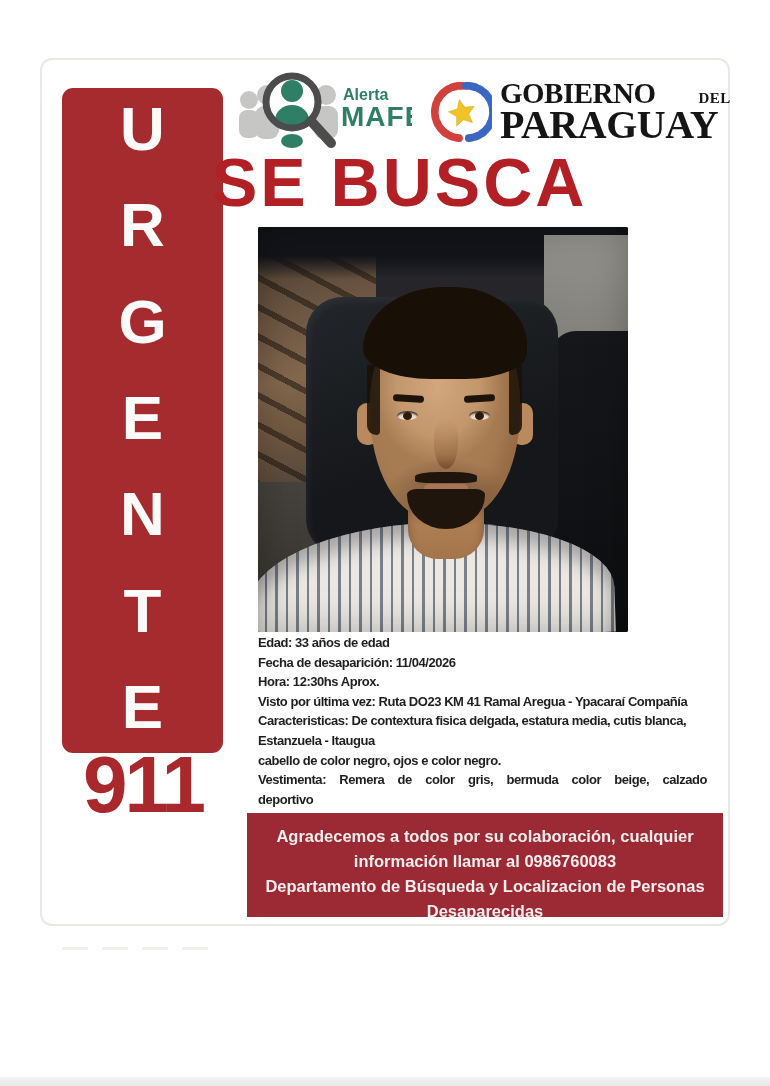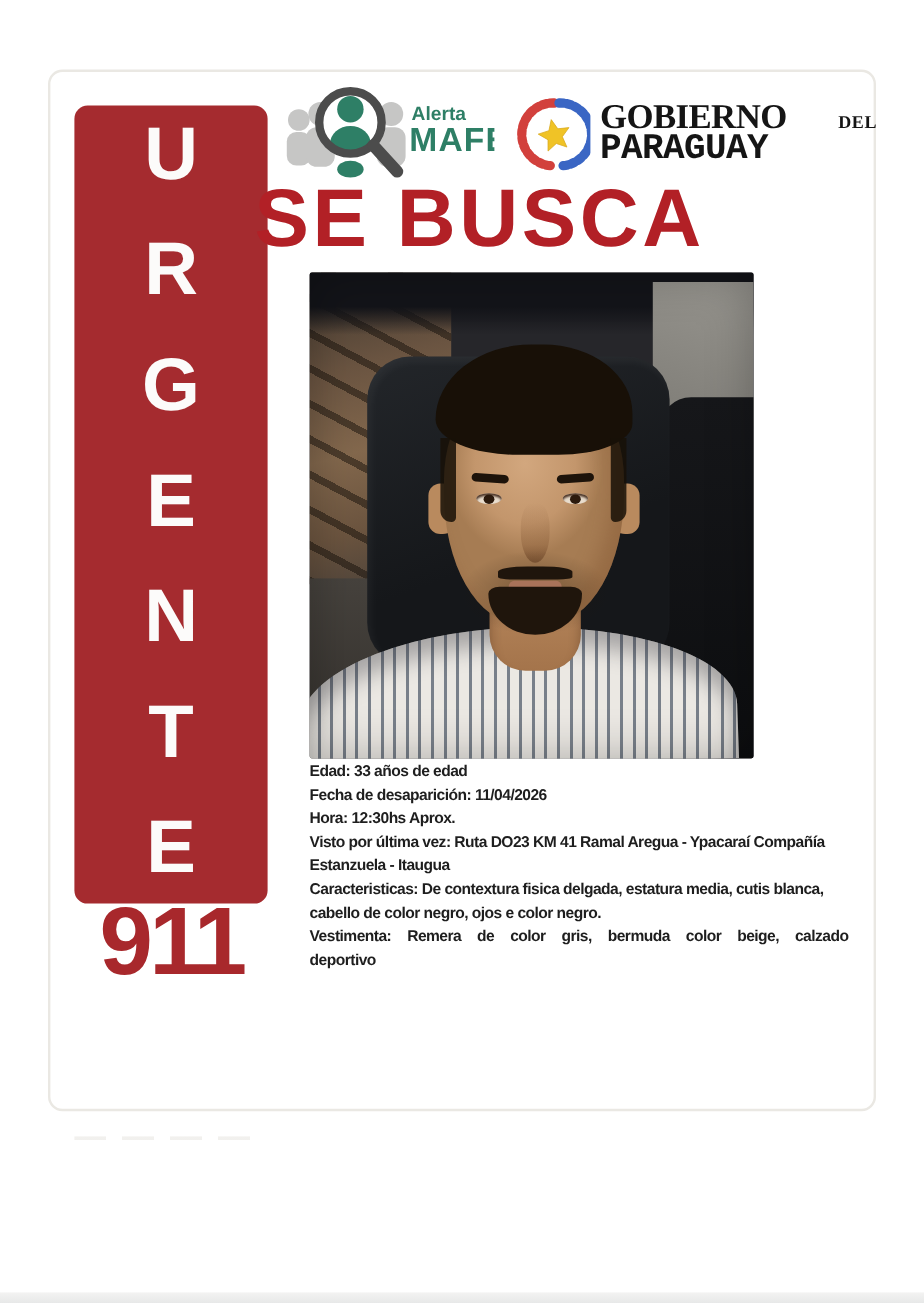--- a/index.html
+++ b/index.html
@@ -27,21 +27,21 @@
     letter-spacing:-3px;}
 
   
   .mafe-logo{position:absolute;left:234px;top:60px;width:178px;height:95px;}
   .gob-logo{position:absolute;left:430px;top:76px;width:276px;height:72px;
     display:flex;align-items:center;gap:8px;}
   .gob-emblem{width:62px;height:62px;flex:0 0 auto;}
   .gob-text{font-family:"Liberation Serif",serif;color:#151515;font-weight:bold;line-height:.92;}
   .gob-line1{font-size:29px;letter-spacing:-.5px;display:flex;align-items:baseline;gap:37px;}
   .gob-del{font-size:15px;margin-left:6px;letter-spacing:.5px;}
-  .gob-line2{font-size:30px;letter-spacing:-.5px;font-family:Liberation Mono, monospace;}
+  .gob-line2{font-size:40px;letter-spacing:-.5px;}
 
   
   .headline{position:absolute;left:212px;top:148px;width:506px;text-align:left;
     color:var(--headline-red);font-weight:bold;font-size:68px;line-height:1;
     letter-spacing:3px;}
 
   
   .photo{position:absolute;left:258px;top:227px;width:370px;height:405px;
     background:#26262a;overflow:hidden;border-radius:2px;}
   .ph-window{position:absolute;left:0;top:0;width:118px;height:260px;
@@ -217,24 +217,30 @@
     <div class="ph-lip"></div>
     <div class="ph-goatee"></div>
     <div class="ph-vignette"></div>
   </div>
 
   <div class="details">
     <div class="detail-line">Edad: 33 años de edad</div>
     <div class="detail-line">Fecha de desaparición: 11/04/2026</div>
     <div class="detail-line">Hora: 12:30hs Aprox.</div>
     <div class="detail-line">Visto por última vez: Ruta DO23 KM 41 Ramal Aregua - Ypacaraí Compañía</div>
+    <div class="detail-line">Caracteristicas: De contextura fisica delgada, estatura media, cutis blanca,</div>
     <div class="detail-line">Estanzuela - Itaugua</div>
-    <div class="detail-line">Caracteristicas: De contextura fisica delgada, estatura media, cutis blanca,</div>
     <div class="detail-line">cabello de color negro, ojos e color negro.</div>
     <div class="detail-line stretch">Vestimenta: Remera de color gris, bermuda color beige, calzado</div>
     <div class="detail-line">deportivo</div>
   </div>
 
+  <div class="footer-box">
+    <div class="footer-text">Agradecemos a todos por su colaboración, cualquier
+información llamar al 0986760083</div>
+    <div class="footer-text">Departamento de Búsqueda y Localizacion de Personas
+Desaparecidas</div>
+  </div>
 
   <div class="faint-artifact"></div>
   <div class="page-bottom-edge"></div>
 
 </div>
 
 </body></html>

